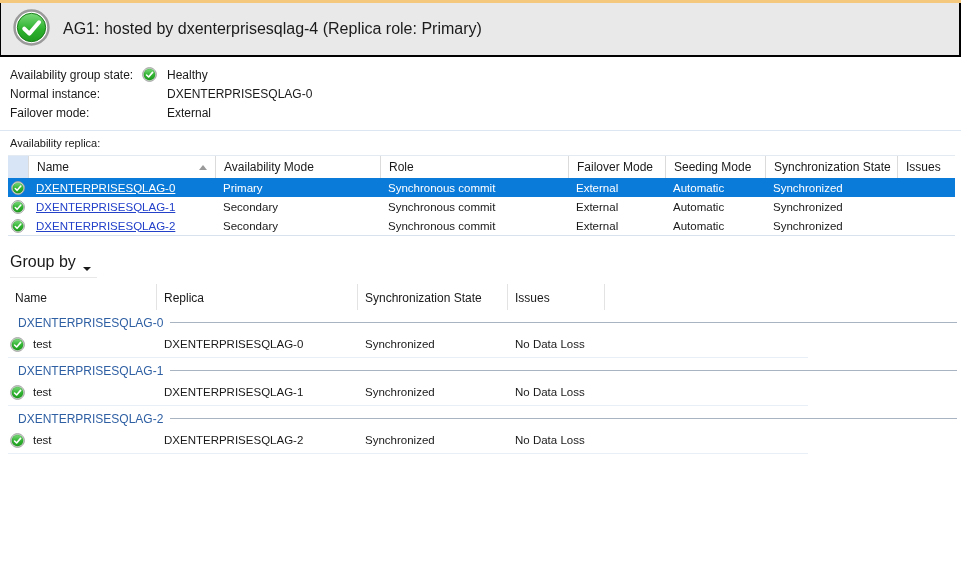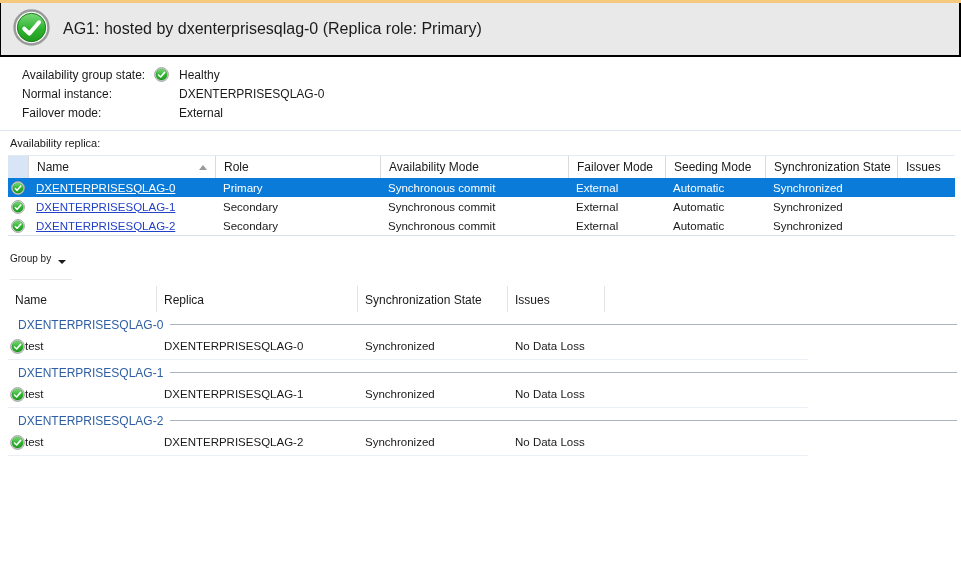--- a/index.html
+++ b/index.html
@@ -8,21 +8,21 @@
   .page{position:relative;width:961px;height:586px;background:#fff;overflow:hidden;}
 
   
   .top-stripe{height:3px;background:var(--accent,#F4C87D);}
   .app-header{height:54px;background:var(--hdrbg,#E9E9E9);display:flex;align-items:center;
     padding-left:12px;border-left:1px solid #000;border-right:2px solid #000;border-bottom:2px solid #000;}
   .app-header .title{font-size:16px;color:#1b1b1b;margin-left:13px;}
   .icon-check{display:inline-block;line-height:0;}
 
   
-  .summary{padding:8px 0 0 22px;}
+  .summary{padding:8px 0 0 10px;}
   .summary-row{display:flex;align-items:center;height:19px;font-size:12px;}
   .summary-label{width:132px;}
   .summary-iconslot{width:25px;display:flex;align-items:center;}
   .separator{height:1px;background:#DCE6F2;margin-top:8px;}
   .section-label{margin:6px 0 6px 10px;font-size:11px;}
 
   
   .t1{margin-left:8px;width:947px;border-top:1px solid #E4EAF2;border-bottom:1px solid #D8E2EF;}
   .t1-row{display:grid;grid-template-columns:20px 187px 165px 188px 97px 100px 132px 1fr;}
   .t1-head{height:22px;}
@@ -31,36 +31,36 @@
   .sort-asc{position:absolute;right:8px;top:9px;width:0;height:0;
     border-left:4px solid transparent;border-right:4px solid transparent;border-bottom:5px solid #9A9A9A;}
   .t1-brow{height:19px;align-items:center;font-size:11.5px;}
   .t1-brow .cell{padding-left:8px;white-space:nowrap;overflow:hidden;}
   .t1-brow .cicon{display:flex;align-items:center;justify-content:center;padding-left:0;}
   .rep-link{color:var(--link,#2341C9);text-decoration:underline;cursor:pointer;}
   .t1-brow.selected{background:var(--sel,#0B7BDA);color:#fff;}
   .t1-brow.selected .rep-link{color:#fff;}
 
   
-  .group-by{display:inline-flex;align-items:flex-end;gap:7px;margin:15px 0 0 10px;font-size:10px;
-    padding:2px 6px 15px 0;border-bottom:1px solid #E8E8E8;cursor:pointer;}
+  .group-by{display:inline-flex;align-items:flex-end;gap:7px;margin:15px 0 0 10px;font-size:16px;
+    padding:2px 6px 6px 0;border-bottom:1px solid #E8E8E8;cursor:pointer;}
   .caret-down{width:0;height:0;border-left:4px solid transparent;border-right:4px solid transparent;border-top:4px solid #1a1a1a;}
 
   .t2-head{display:grid;grid-template-columns:149px 201px 150px 97px 203px 1fr;height:26px;margin:6px 0 0 8px;font-size:12px;}
   .t2-hcell{padding:7px 0 0 7px;border-right:1px solid #E3E3E3;white-space:nowrap;overflow:hidden;}
   .t2-hcell.filler{border-right:none;}
 
   .group-head{display:flex;align-items:center;margin:4px 0 0 8px;height:17px;cursor:pointer;}
   .group-name{color:var(--grp,#2E5FA3);font-size:12px;padding-left:10px;white-space:nowrap;}
   .group-line{flex:1;height:1px;background:#A9B4C2;margin:0 4px 0 7px;}
 
   .g-row{display:grid;grid-template-columns:149px 201px 150px 97px 203px;width:800px;height:27px;
     align-items:center;margin-left:8px;border-bottom:1px solid #E9EFF7;font-size:11.5px;}
   .g-row .cell{padding-left:7px;white-space:nowrap;overflow:hidden;}
-  .g-row .cname{display:flex;align-items:center;padding-left:2px;text-align:right;}
+  .g-row .cname{display:flex;align-items:center;gap:8px;padding-left:2px;text-align:right;}
   .hidden-defs{position:absolute;width:0;height:0;overflow:hidden;}
 </style>
 </head>
 <body>
 
 <svg class="hidden-defs" aria-hidden="true">
   <defs>
     <linearGradient id="gGrad" x1="0" y1="0" x2="0" y2="1">
       <stop offset="0" stop-color="#7BD97B"></stop>
       <stop offset="0.55" stop-color="#2FB32F"></stop>
@@ -71,21 +71,21 @@
 
 <div class="page">
   <div class="top-stripe"></div>
 
   <div class="app-header">
     <span id="hdr-icon"><span class="icon-check"><svg width="37" height="37" viewBox="0 0 24 24">
             <circle cx="12" cy="12" r="11" fill="#fff" stroke="#9A9A9A" stroke-width="1.6"></circle>
             <circle cx="12" cy="12" r="9.2" fill="url(#gGrad)" stroke="#157815" stroke-width="0.6"></circle>
             <path d="M7.3 12.8 L10.6 16 L16.9 8.6" fill="none" stroke="#fff" stroke-width="2.6" stroke-linecap="round" stroke-linejoin="round"></path>
           </svg></span></span>
-    <span class="title">AG1: hosted by dxenterprisesqlag-0 (Replica role: Primary)</span>
+    <span class="title">AG1: hosted by dxenterprisesqlag-4 (Replica role: Primary)</span>
   </div>
 
   <div class="summary" id="summary">
       <div class="summary-row">
         <span class="summary-label">Availability group state:</span>
         <span class="summary-iconslot">
           <span class="icon-check"><svg width="15" height="15" viewBox="0 0 24 24">
               <circle cx="12" cy="12" r="11" fill="#fff" stroke="#9A9A9A" stroke-width="1.6"></circle>
               <circle cx="12" cy="12" r="9.2" fill="url(#gGrad)" stroke="#157815" stroke-width="0.6"></circle>
               <path d="M7.3 12.8 L10.6 16 L16.9 8.6" fill="none" stroke="#fff" stroke-width="2.6" stroke-linecap="round" stroke-linejoin="round"></path>
@@ -106,22 +106,22 @@
     </div>
 
   <div class="separator"></div>
 
   <div class="section-label">Availability replica:</div>
 
   <div class="t1">
     <div class="t1-row t1-head" id="t1-head">
         <div class="t1-hcell iconcol"></div>
         <div class="t1-hcell"><span>Name</span><span class="sort-asc"></span></div>
+        <div class="t1-hcell"><span>Availability Mode</span></div>
         <div class="t1-hcell"><span>Role</span></div>
-        <div class="t1-hcell"><span>Availability Mode</span></div>
         <div class="t1-hcell"><span>Failover Mode</span></div>
         <div class="t1-hcell"><span>Seeding Mode</span></div>
         <div class="t1-hcell"><span>Synchronization State</span></div>
         <div class="t1-hcell"><span>Issues</span></div>
       </div>
     <div id="t1-body">
         <div class="t1-row t1-brow selected">
           <div class="cell cicon">
             <span class="icon-check"><svg width="14" height="14" viewBox="0 0 24 24">
                 <circle cx="12" cy="12" r="11" fill="#fff" stroke="#9A9A9A" stroke-width="1.6"></circle>

